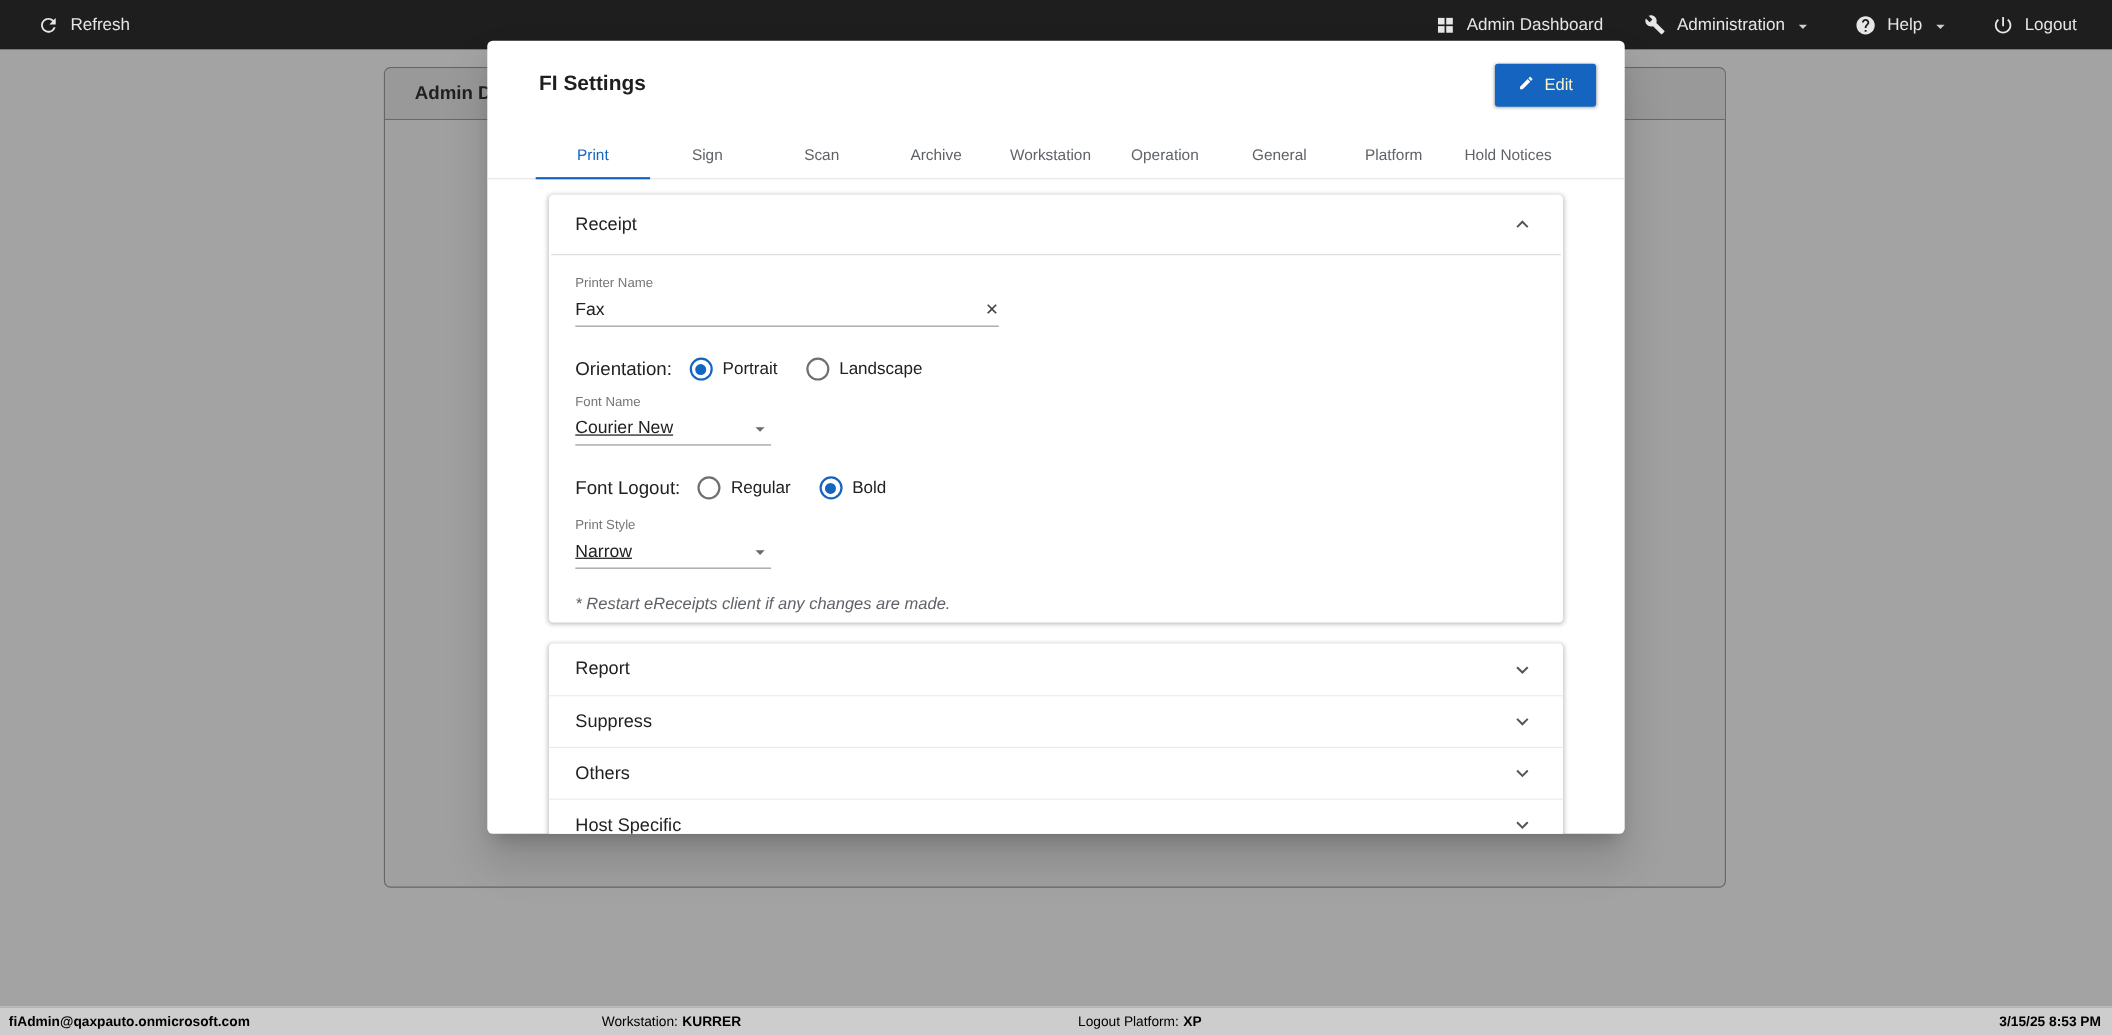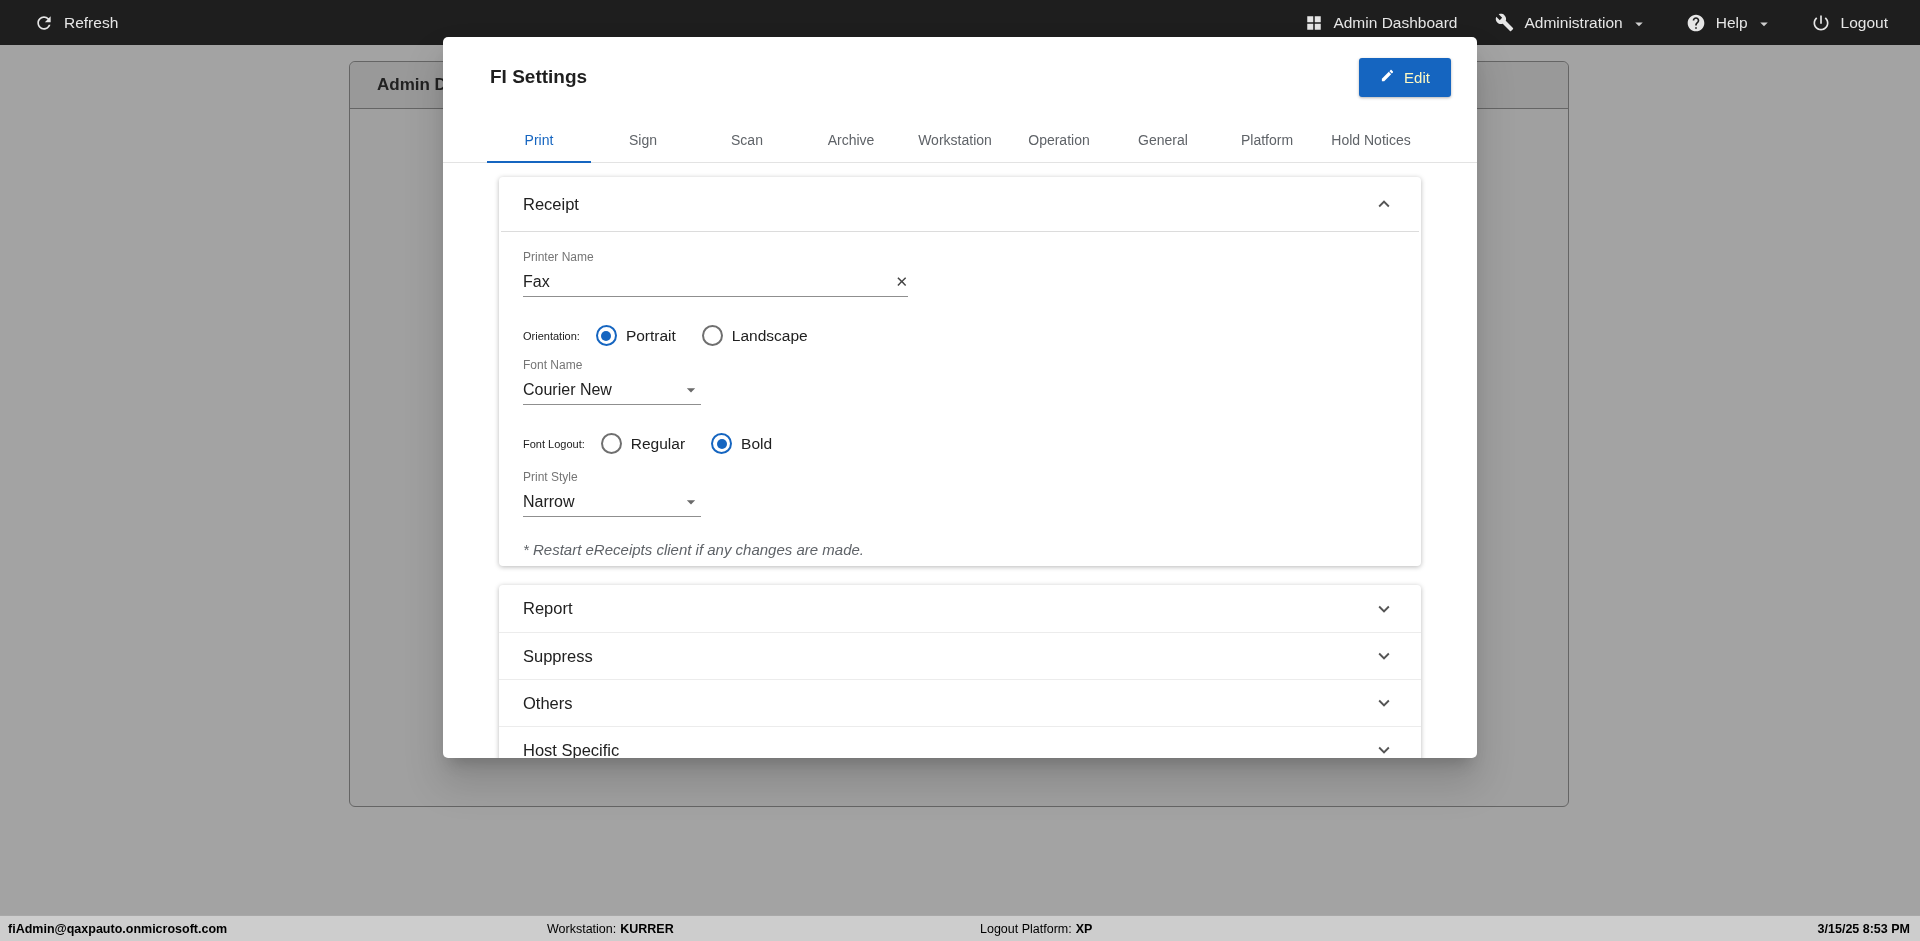--- a/index.html
+++ b/index.html
@@ -55,26 +55,26 @@
   .chev { color:#555; display:flex; }
 
   .receipt-body { padding:18px 24px 8px; }
   .f-label { font-size:12px; color:#757575; }
   .f-row { display:flex; align-items:center; justify-content:space-between;
            border-bottom:1px solid #8f8f8f; height:30px; margin-top:3px; cursor:pointer; }
   .f-value { font-size:16px; color:#212121; }
   .f-input { font-size:16px; color:#212121; border:none; outline:none; background:transparent;
              font-family:inherit; flex:1; }
   .w-wide  { width:385px; }
-  .w-small { width:178px; }
+  .w-small { width:178px;text-decoration:underline; }
   .clear-x { color:#444; cursor:pointer; font-size:15px; padding-left:8px; line-height:1; }
   .dd-arrow { color:#6a6a6a; display:flex; }
 
   .radio-row { display:flex; align-items:center; margin-top:28px; }
-  .r-caption { font-size:11px; color:#212121; margin-right:16px; }
+  .r-caption { font-size:17px; color:#212121; margin-right:16px; }
   .radio-opt { display:flex; align-items:center; margin-right:26px; cursor:pointer; }
   .radio-circle { width:21px; height:21px; border-radius:50%; border:2px solid #6f6f6f;
                   margin-right:9px; position:relative; flex:none; }
   .radio-opt.selected .radio-circle { border-color:#1565c0; }
   .radio-opt.selected .radio-circle::after { content:""; position:absolute; left:3.5px; top:3.5px;
                   width:10px; height:10px; border-radius:50%; background:#1565c0; }
   .radio-label { font-size:15.5px; color:#212121; }
 
   .mt22 { margin-top:12px; } .mt16 { margin-top:16px; }
   .note { margin-top:24px; font-size:15px; font-style:italic; color:#5f6368; }

